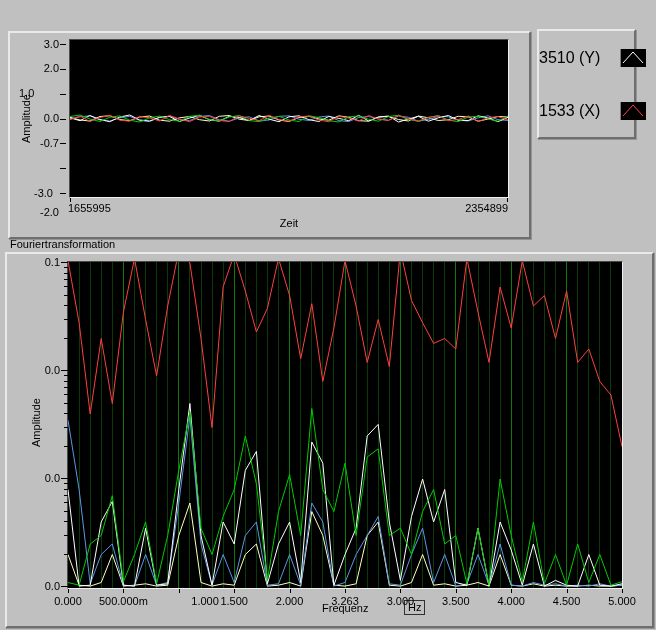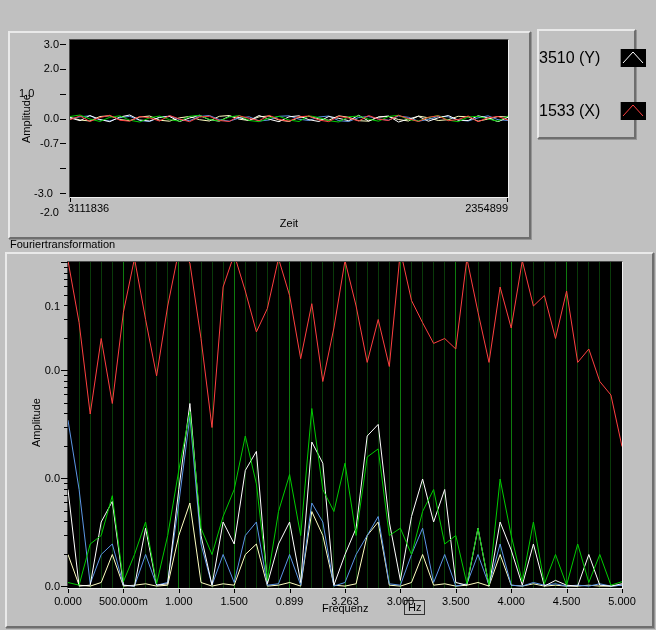--- a/index.html
+++ b/index.html
@@ -130,23 +130,23 @@
     <div class="lbl" style="left: 19px; top: 112px; width: 40px; text-align: right;">0.0</div>
     <div class="tick" style="left: 60px; top: 118.5px; width: 6px; height: 1px;"></div>
     <div class="lbl" style="left: 19px; top: 136.8px; width: 40px; text-align: right;">-0.7</div>
     <div class="tick" style="left: 60px; top: 143.3px; width: 6px; height: 1px;"></div>
     <div class="lbl" style="left: 19px; top: 161.7px; width: 40px; text-align: right; margin-top: 44px;">-2.0</div>
     <div class="tick" style="left: 60px; top: 168.2px; width: 6px; height: 1px;"></div>
     <div class="lbl" style="left: 13px; top: 186.5px; width: 40px; text-align: right;">-3.0</div>
     <div class="tick" style="left: 60px; top: 193px; width: 6px; height: 1px;"></div>
     <div class="tick" style="left: 70px; top: 198px; width: 1px; height: 4px;"></div>
     <div class="tick" style="left: 507px; top: 198px; width: 1px; height: 4px;"></div>
-    <div class="lbl" style="left: 68px; top: 202px;">3111836</div>
+    <div class="lbl" style="left: 68px; top: 202px;">1655995</div>
     <div class="lbl" style="left: 408px; top: 202px; width: 100px; text-align: right;">2354899</div>
-    <div class="lbl" style="left: 20px; top: 255.5px; width: 40px; text-align: right; margin-top: 44px;">0.1</div>
+    <div class="lbl" style="left: 20px; top: 255.5px; width: 40px; text-align: right;">0.1</div>
     <div class="tick" style="left: 61px; top: 262px; width: 7px; height: 1px;"></div>
     <div class="lbl" style="left: 20px; top: 363.5px; width: 40px; text-align: right;">0.0</div>
     <div class="tick" style="left: 61px; top: 370px; width: 7px; height: 1px;"></div>
     <div class="lbl" style="left: 20px; top: 471.5px; width: 40px; text-align: right;">0.0</div>
     <div class="tick" style="left: 61px; top: 478px; width: 7px; height: 1px;"></div>
     <div class="lbl" style="left: 20px; top: 579.5px; width: 40px; text-align: right;">0.0</div>
     <div class="tick" style="left: 61px; top: 586px; width: 7px; height: 1px;"></div>
     <div class="tick" style="left: 64px; top: 337.5px; width: 4px; height: 1px;"></div>
     <div class="tick" style="left: 64px; top: 318.5px; width: 4px; height: 1px;"></div>
     <div class="tick" style="left: 64px; top: 305px; width: 4px; height: 1px;"></div>
@@ -169,25 +169,25 @@
     <div class="tick" style="left: 64px; top: 510.5px; width: 4px; height: 1px;"></div>
     <div class="tick" style="left: 64px; top: 502px; width: 4px; height: 1px;"></div>
     <div class="tick" style="left: 64px; top: 494.7px; width: 4px; height: 1px;"></div>
     <div class="tick" style="left: 64px; top: 488.5px; width: 4px; height: 1px;"></div>
     <div class="tick" style="left: 64px; top: 482.9px; width: 4px; height: 1px;"></div>
     <div class="tick" style="left: 68px; top: 589px; width: 1px; height: 4px;"></div>
     <div class="lbl" style="left: 28px; top: 595px; width: 80px; text-align: center;">0.000</div>
     <div class="tick" style="left: 123.4px; top: 589px; width: 1px; height: 4px;"></div>
     <div class="lbl" style="left: 83.4px; top: 595px; width: 80px; text-align: center;">500.000m</div>
     <div class="tick" style="left: 178.8px; top: 589px; width: 1px; height: 4px;"></div>
-    <div class="lbl" style="left: 138.8px; top: 595px; width: 80px; text-align: center;">1.000</div>
+    <div class="lbl" style="left: 138.8px; top: 595px; width: 80px; text-align: right;">1.000</div>
     <div class="tick" style="left: 234.2px; top: 589px; width: 1px; height: 4px;"></div>
     <div class="lbl" style="left: 194.2px; top: 595px; width: 80px; text-align: center;">1.500</div>
     <div class="tick" style="left: 289.6px; top: 589px; width: 1px; height: 4px;"></div>
-    <div class="lbl" style="left: 249.6px; top: 595px; width: 80px; text-align: center;">0.899</div>
+    <div class="lbl" style="left: 249.6px; top: 595px; width: 80px; text-align: center;">2.000</div>
     <div class="tick" style="left: 345px; top: 589px; width: 1px; height: 4px;"></div>
     <div class="lbl" style="left: 305px; top: 595px; width: 80px; text-align: center;">3.263</div>
     <div class="tick" style="left: 400.4px; top: 589px; width: 1px; height: 4px;"></div>
     <div class="lbl" style="left: 360.4px; top: 595px; width: 80px; text-align: center;">3.000</div>
     <div class="tick" style="left: 455.8px; top: 589px; width: 1px; height: 4px;"></div>
     <div class="lbl" style="left: 415.8px; top: 595px; width: 80px; text-align: center;">3.500</div>
     <div class="tick" style="left: 511.2px; top: 589px; width: 1px; height: 4px;"></div>
     <div class="lbl" style="left: 471.2px; top: 595px; width: 80px; text-align: center;">4.000</div>
     <div class="tick" style="left: 566.6px; top: 589px; width: 1px; height: 4px;"></div>
     <div class="lbl" style="left: 526.6px; top: 595px; width: 80px; text-align: center;">4.500</div>

